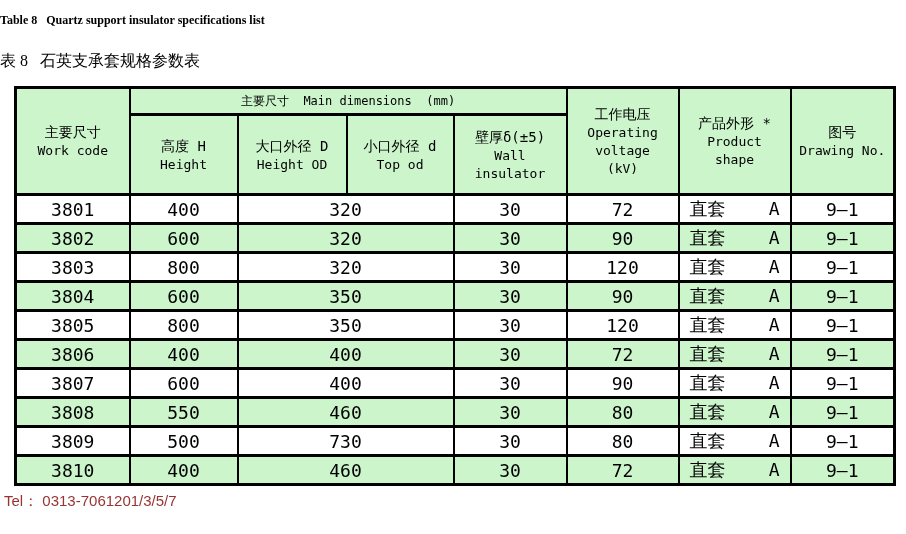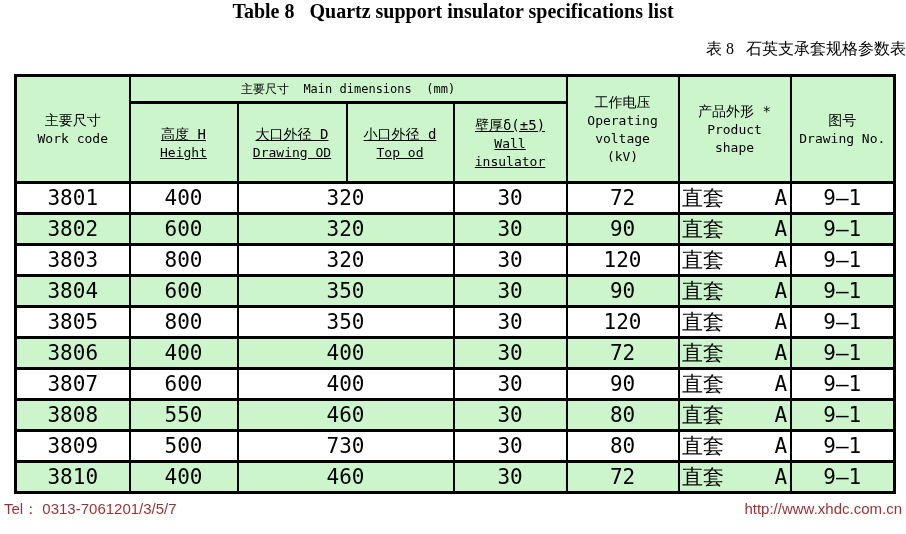--- a/index.html
+++ b/index.html
@@ -5,32 +5,33 @@
   html, body {
     margin: 0;
     padding: 0;
     background: #ffffff;
     width: 906px;
     height: 534px;
     overflow: hidden;
     font-family: "DejaVu Sans Mono", monospace;
   }
   .title-en {
-    text-align: center;
+    text-align: left;
     font-family: "Liberation Serif", serif;
     font-weight: bold;
-    font-size: 20px;
+    font-size: 12px;
+    padding-top: 13px;
     white-space: pre;
     color: #000;
   }
   .title-zh {
-    text-align: right;
+    text-align: left;
     font-family: "Liberation Serif", serif;
     font-size: 16px;
-    margin-top: 16px;
+    margin-top: 23px;
     white-space: pre;
     color: #000;
   }
   table.spec {
     border-collapse: collapse;
     table-layout: fixed;
     width: 879px;
     margin: 14px 13px 0 14px;
     border: 3px solid #000;
   }
@@ -44,22 +45,22 @@
     color: #000;
   }
   .spec thead th {
     background: #ccf5cc;
     font-weight: normal;
   }
   .zh { font-size: 14px; line-height: 20px; white-space: pre; }
   .en { font-size: 13px; line-height: 18px; white-space: pre-line; }
   .dims { font-size: 12px; line-height: 20px; white-space: pre; }
   tr.hrow1 { height: 27px; }
-  tr.hrow2 { height: 80px; text-decoration: underline; }
-  .spec tbody tr { height: 29px; font-size: 21px; }
+  tr.hrow2 { height: 80px; }
+  .spec tbody tr { height: 29px; font-size: 18px; }
   .spec tbody tr:nth-child(even) td { background: #ccf5cc; }
   .shape-cell { white-space: pre; }
   .footer {
     display: flex;
     justify-content: space-between;
     padding: 0 4px;
     margin-top: 6px;
     color: #993333;
     font-family: "Liberation Sans", sans-serif;
     font-size: 15px;
@@ -110,21 +111,21 @@
         <div class="en">Drawing No.</div>
       </th>
     </tr>
     <tr class="hrow2">
       <th>
         <div class="zh">高度 H</div>
         <div class="en">Height</div>
       </th>
       <th>
         <div class="zh">大口外径 D</div>
-        <div class="en">Drawing OD</div>
+        <div class="en">Height OD</div>
       </th>
       <th>
         <div class="zh">小口外径 d</div>
         <div class="en">Top od</div>
       </th>
       <th>
         <div class="zh">壁厚δ(±5)</div>
         <div class="en">Wall
 insulator</div>
       </th>
@@ -219,14 +220,13 @@
       <td>30</td>
       <td>72</td>
       <td class="shape-cell">直套    A</td>
       <td>9—1</td>
     </tr>
   </tbody>
 </table>
 
 <div class="footer">
   <span>Tel： 0313-7061201/3/5/7</span>
-  <span>http://www.xhdc.com.cn</span>
 </div>
 
 </body></html>

